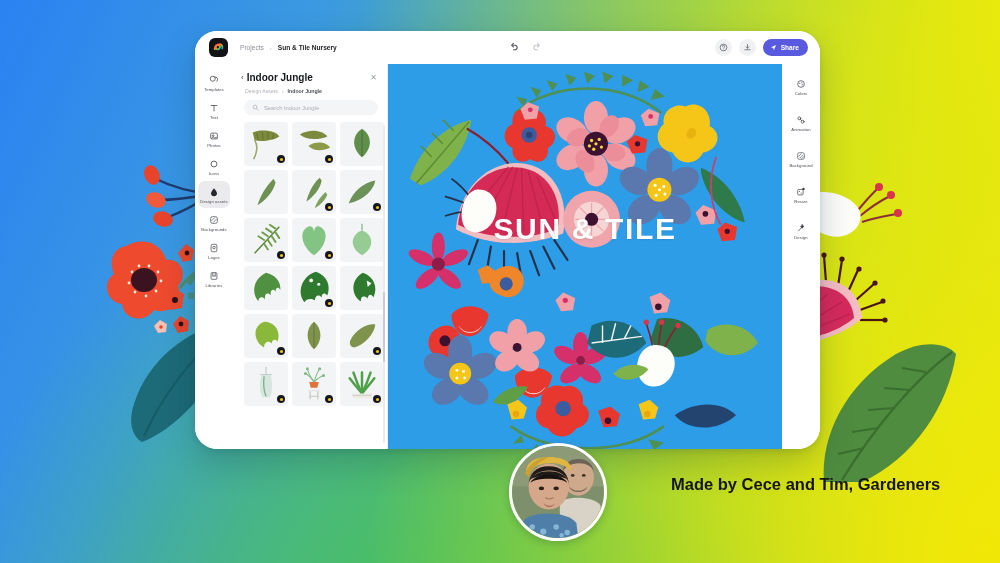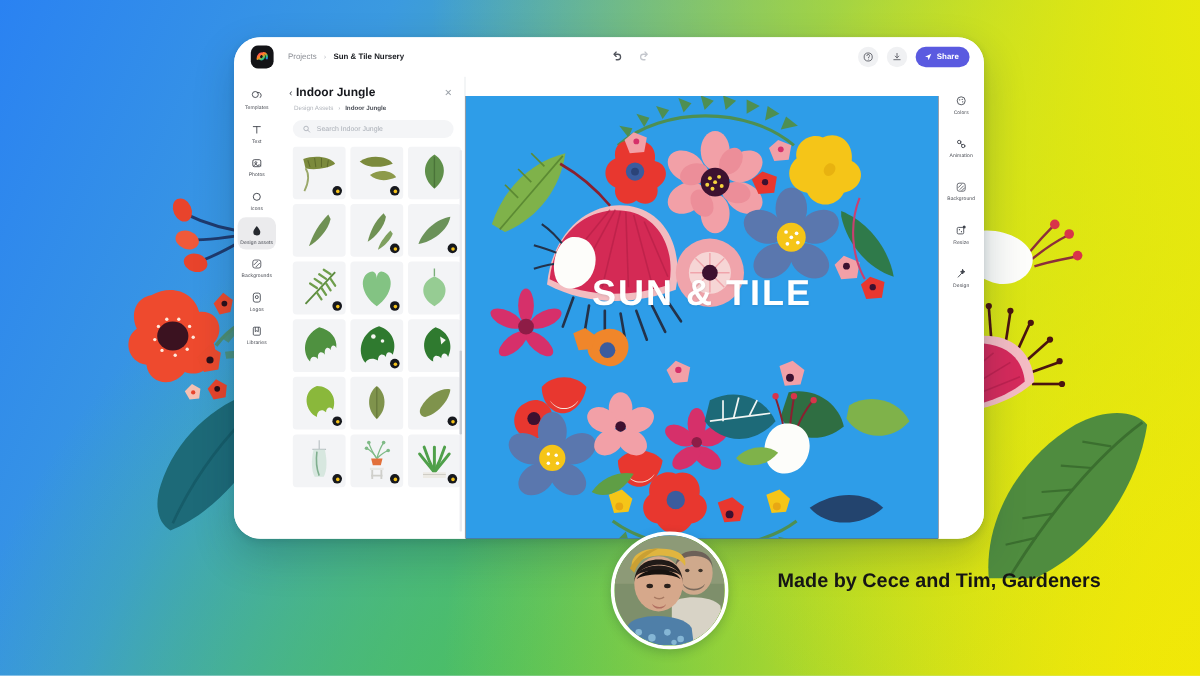--- a/index.html
+++ b/index.html
@@ -67,37 +67,37 @@
 
   .grid-wrap{ flex:1; min-height:0; overflow:hidden; position:relative; padding-left:11px; }
   .grid{ display:grid; grid-template-columns:repeat(3,44px); gap:4px; }
   .cell{ width:44px; height:44px; background:#f3f4f6; border-radius:3px; position:relative; display:flex; align-items:center; justify-content:center; overflow:hidden; }
   .badge{ position:absolute; right:3px; bottom:3px; width:8px; height:8px; border-radius:50%; background:#16181d; display:flex; align-items:center; justify-content:center; }
   .badge i{ width:3px; height:3px; border-radius:50%; background:#f4c21b; display:block; }
   .scroll-track{ position:absolute; right:2px; top:3px; bottom:6px; width:2.5px; border-radius:2px; background:#ebecef; }
   .scroll-thumb{ position:absolute; right:2px; top:52%; width:2.5px; height:70px; border-radius:2px; background:#c9ccd2; }
 
   
-  .canvas-area{ flex:1; min-width:0; position:relative; background:#0f172a; overflow:hidden;margin-top:16px; }
+  .canvas-area{ flex:1; min-width:0; position:relative; background:#6d28d9; overflow:hidden; }
   .canvas-svg{ position:absolute; inset:0; width:100%; height:100%; }
   .title-block{ position:absolute; left:0; right:0; top:150px; text-align:center; color:#fff; pointer-events:none; }
   .t-main{ font-size:30px; font-weight:bold; letter-spacing:.055em; line-height:1; text-shadow:0 1px 2px rgba(0,40,70,.12); }
   .t-sub{ font-size:11px; letter-spacing:.5em; margin-top:9px; padding-left:.5em; }
 
   
   .rrail{ width:38px; flex:0 0 38px; background:#fff; padding-top:9px; display:flex; flex-direction:column; align-items:center; gap:9px; }
 
   
   .avatar{
     position:absolute; left:509px; top:443px; width:98px; height:98px; border-radius:50%;
     border:3px solid #ffffff; overflow:hidden; box-shadow:0 3px 9px rgba(0,40,40,.22);
   }
   .avatar svg{ width:100%; height:100%; display:block; }
   .caption{
-    position:absolute; left:648px; top:474px; width:320px;
+    position:absolute; left:671px; top:474px; width:320px;
     font-size:16.5px; font-weight:bold; color:#151515; line-height:1.33;
   }
 </style>
 </head>
 <body>
 
 <div class="bg-art">
 
   <svg style="left:108px; top:148px;" width="110" height="80" viewBox="0 0 110 80">
     <path d="M104 46 C80 44 62 38 46 30" stroke="#1f3a6e" stroke-width="2.4" fill="none"></path>

